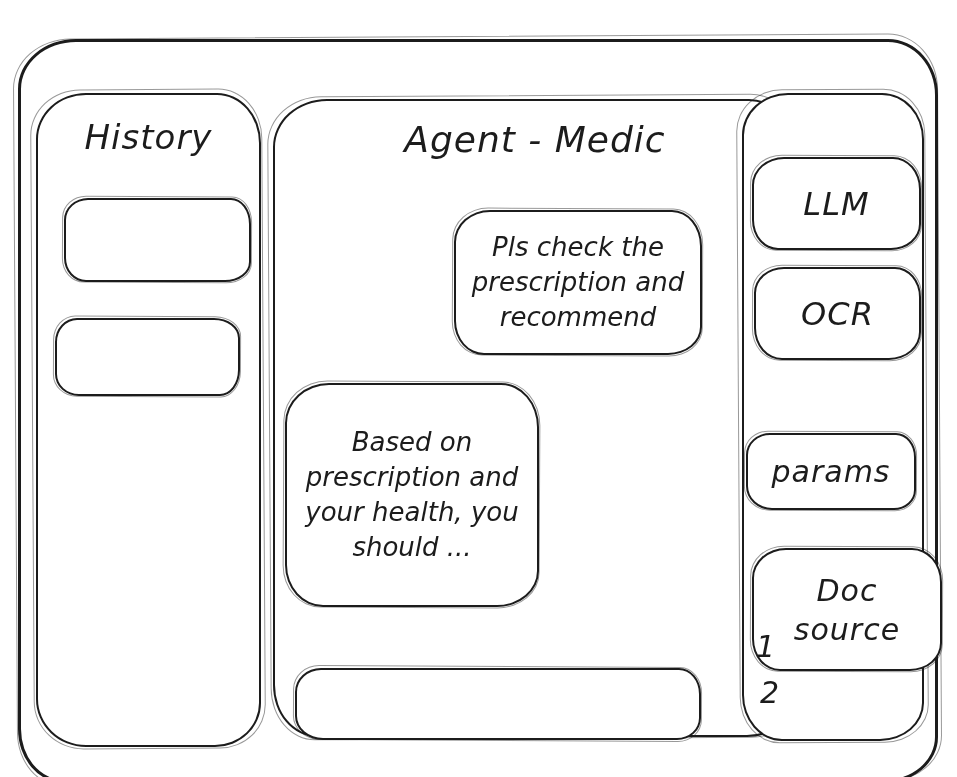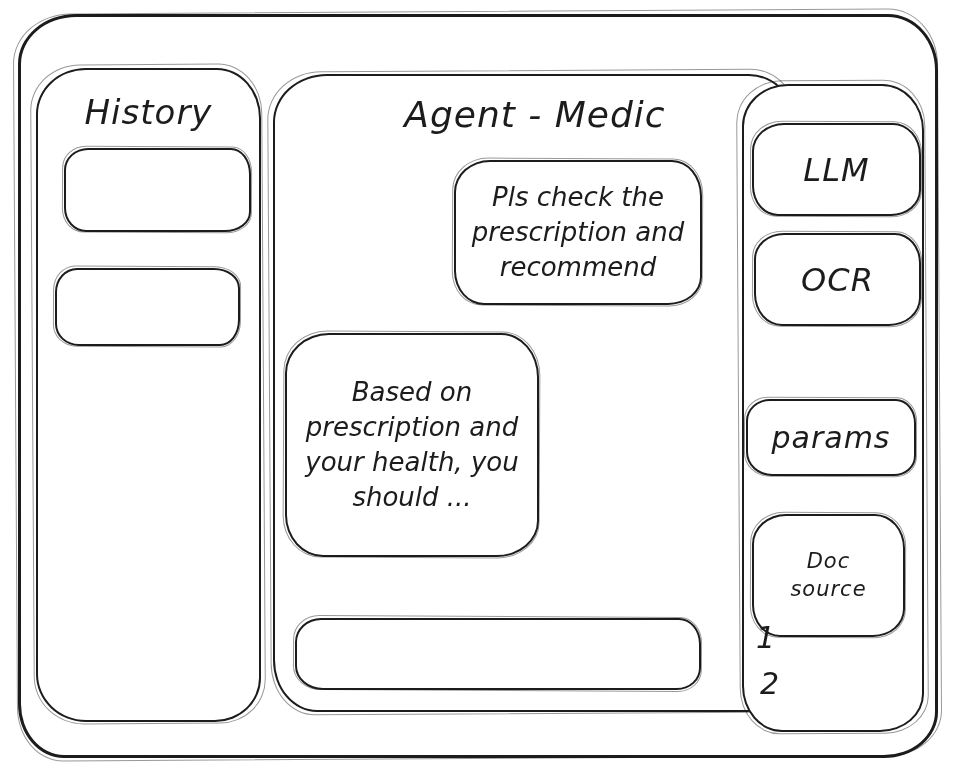--- a/index.html
+++ b/index.html
@@ -17,20 +17,21 @@
     font-style: italic;
     color: #1c1c1c;
     -webkit-font-smoothing: antialiased;
   }
   
   .sketch {
     position: absolute;
     border: 2.6px solid #1c1c1c;
     background: #ffffff;
     box-sizing: border-box;
+    margin-top: 25px;
   }
   .sketch::before {
     content: "";
     position: absolute;
     inset: -6px -5px -4px -6px;
     border: 1.4px solid rgba(28, 28, 28, 0.45);
     border-radius: inherit;
     transform: rotate(-0.35deg);
     pointer-events: none;
   }
@@ -91,21 +92,21 @@
     left: 10px; top: 257px; width: 254px; height: 224px;
     border-radius: 44px 38px 42px 38px / 40px 44px 36px 42px;
   }
   .chat-input {
     left: 20px; top: 542px; width: 406px; height: 72px;
     border-radius: 26px 22px 24px 28px / 24px 26px 22px 24px;
     cursor: text;
   }
 
   .panel-right {
-    left: 742px; top: 84px; width: 182px; height: 648px;
+    left: 742px; top: 68px; width: 182px; height: 648px;
     border-radius: 46px 42px 44px 40px / 42px 46px 38px 46px;
   }
   .tool {
     display: flex;
     align-items: center;
     justify-content: center;
     text-align: center;
     font-size: 32px;
     letter-spacing: 1px;
     cursor: pointer;
@@ -117,22 +118,22 @@
   .tool-ocr {
     left: 10px; top: 147px; width: 167px; height: 93px;
     border-radius: 30px 26px 32px 28px / 26px 30px 28px 32px;
   }
   .tool-params {
     left: 2px; top: 313px; width: 170px; height: 77px;
     font-size: 30px;
     border-radius: 24px 20px 22px 26px / 22px 24px 20px 24px;
   }
   .tool-doc {
-    left: 8px; top: 428px; width: 153px; height: 123px;
-    font-size: 21px;
+    left: 8px; top: 428px; width: 190px; height: 123px;
+    font-size: 30px;
     line-height: 1.3;
     padding: 4px 14px;
     border-radius: 34px 30px 32px 28px / 30px 34px 28px 32px;
   }
   .doc-num {
     position: absolute;
     font-size: 30px;
     cursor: pointer;
   }
   .doc-num-1 { left: 12px; top: 534px; }

